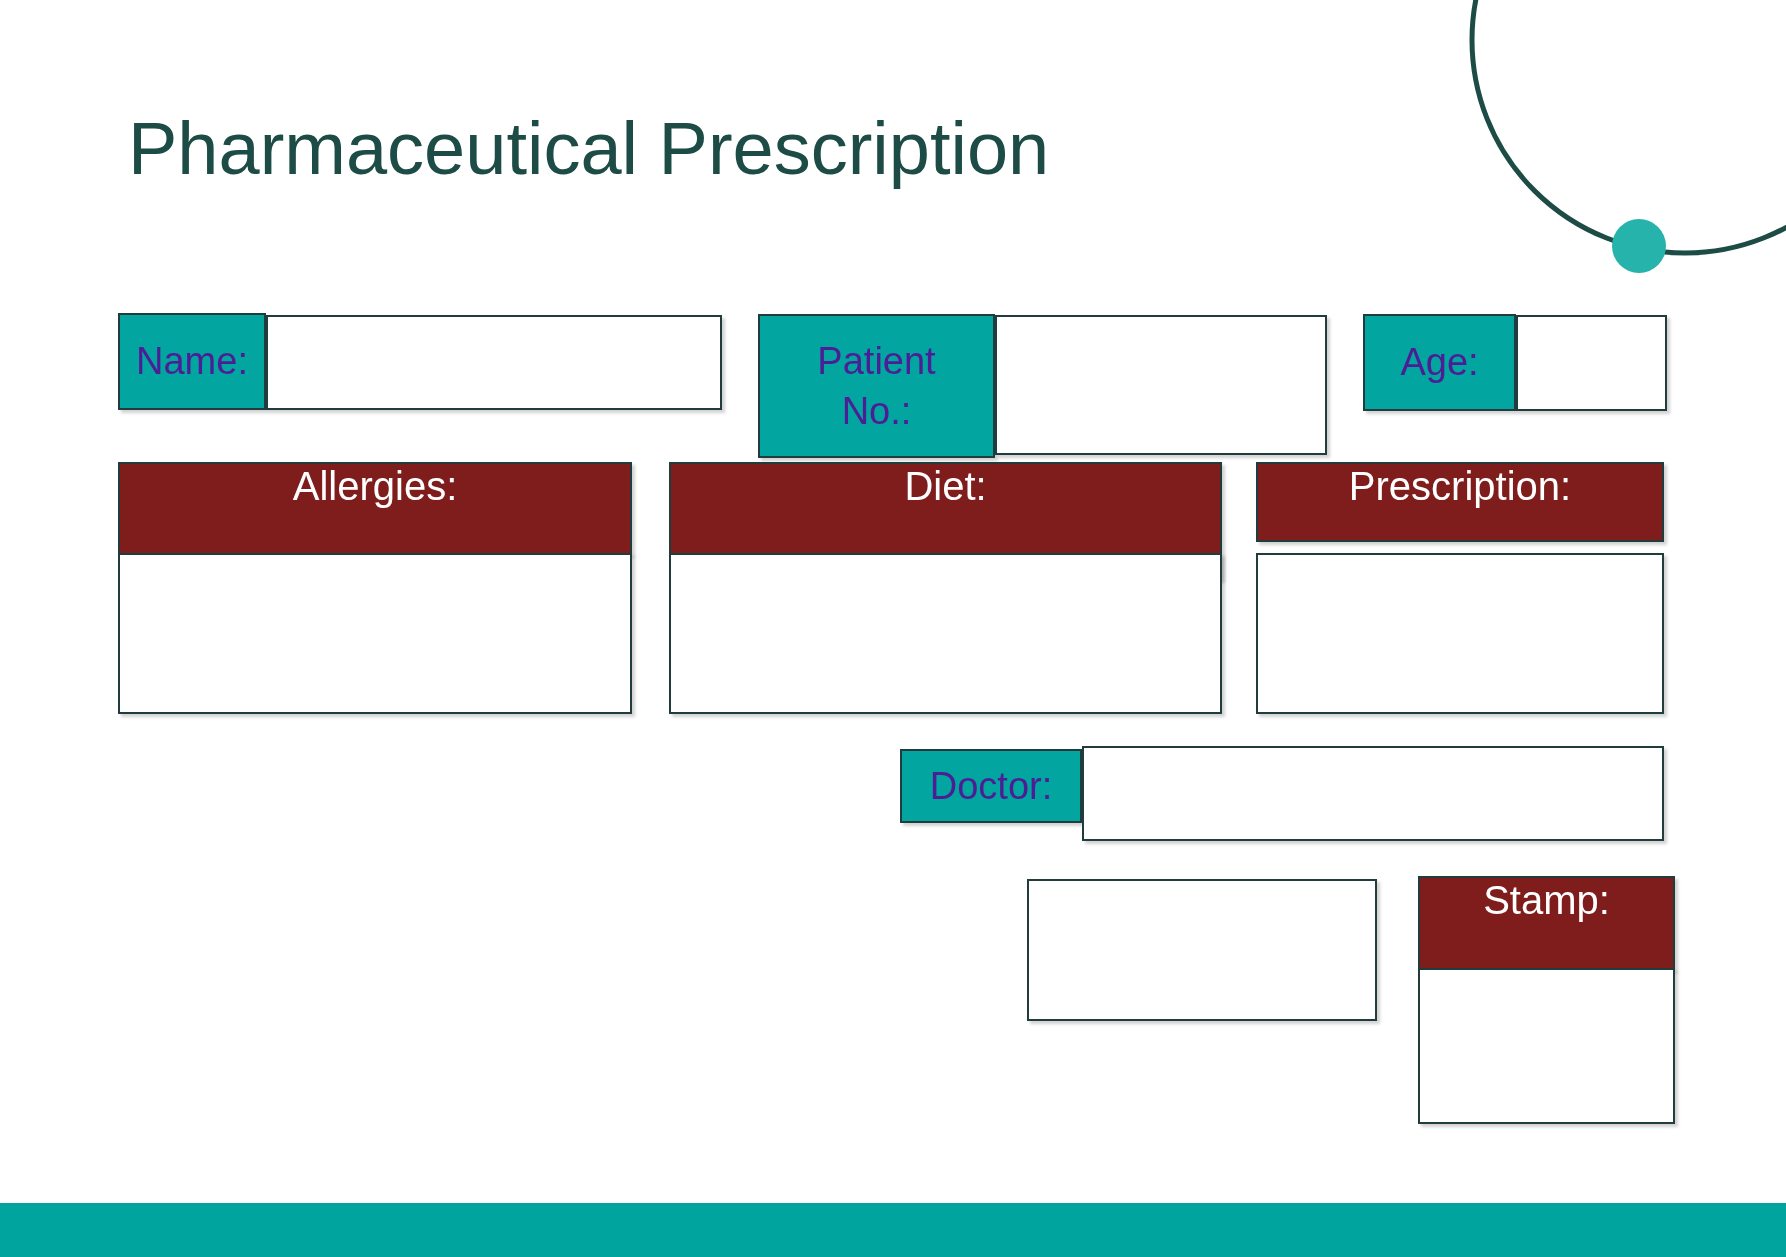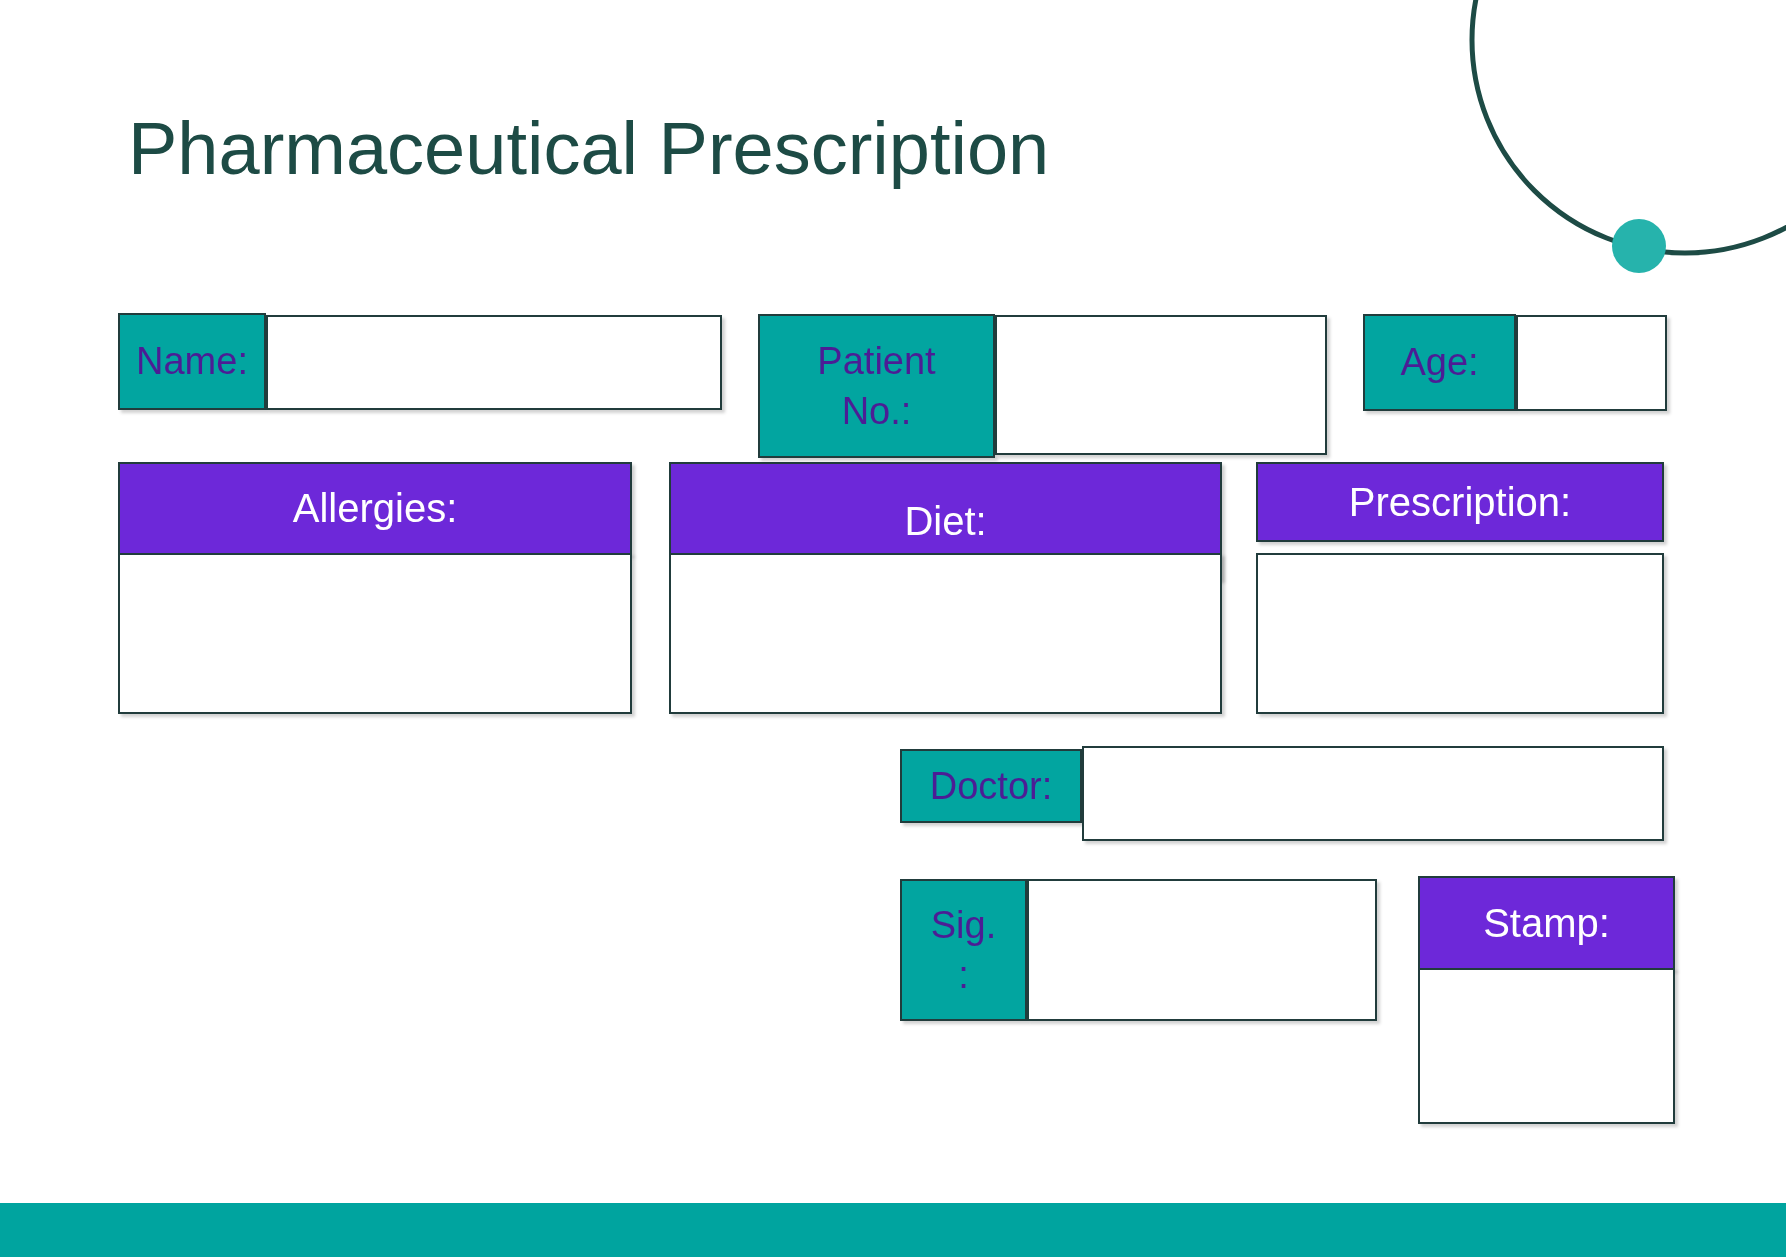--- a/index.html
+++ b/index.html
@@ -38,24 +38,24 @@
     color: #4c1d95;
     display: flex;
     flex-direction: column;
     align-items: center;
     justify-content: center;
     text-align: center;
     font-size: 38px;
     line-height: 1.32;
   }
   .header-box {
-    background: #6d28d9;
+    background: #7f1d1d;
     color: #ffffff;
     display: flex;
-    align-items: center;
+    align-items: flex-start;
     justify-content: center;
     text-align: center;
     font-size: 40px;
   }
   .input-box {
     background: #ffffff;
     font-size: 34px;
     color: #222;
     padding: 6px 10px;
   }
@@ -135,24 +135,20 @@
   <div class="box header-box rx-header">
     <span>Prescription:</span>
   </div>
   <div class="box input-box rx-body"></div>
 
   <div class="box label-box doctor-label">
     <span>Doctor:</span>
   </div>
   <div class="box input-box doctor-input"></div>
 
-  <div class="box label-box sig-label">
-    <span>Sig.</span>
-    <span>:</span>
-  </div>
   <div class="box input-box sig-input"></div>
 
   <div class="box header-box stamp-header">
     <span>Stamp:</span>
   </div>
   <div class="box input-box stamp-body"></div>
 
   <div class="bottom-bar"></div>
 
 </div>

